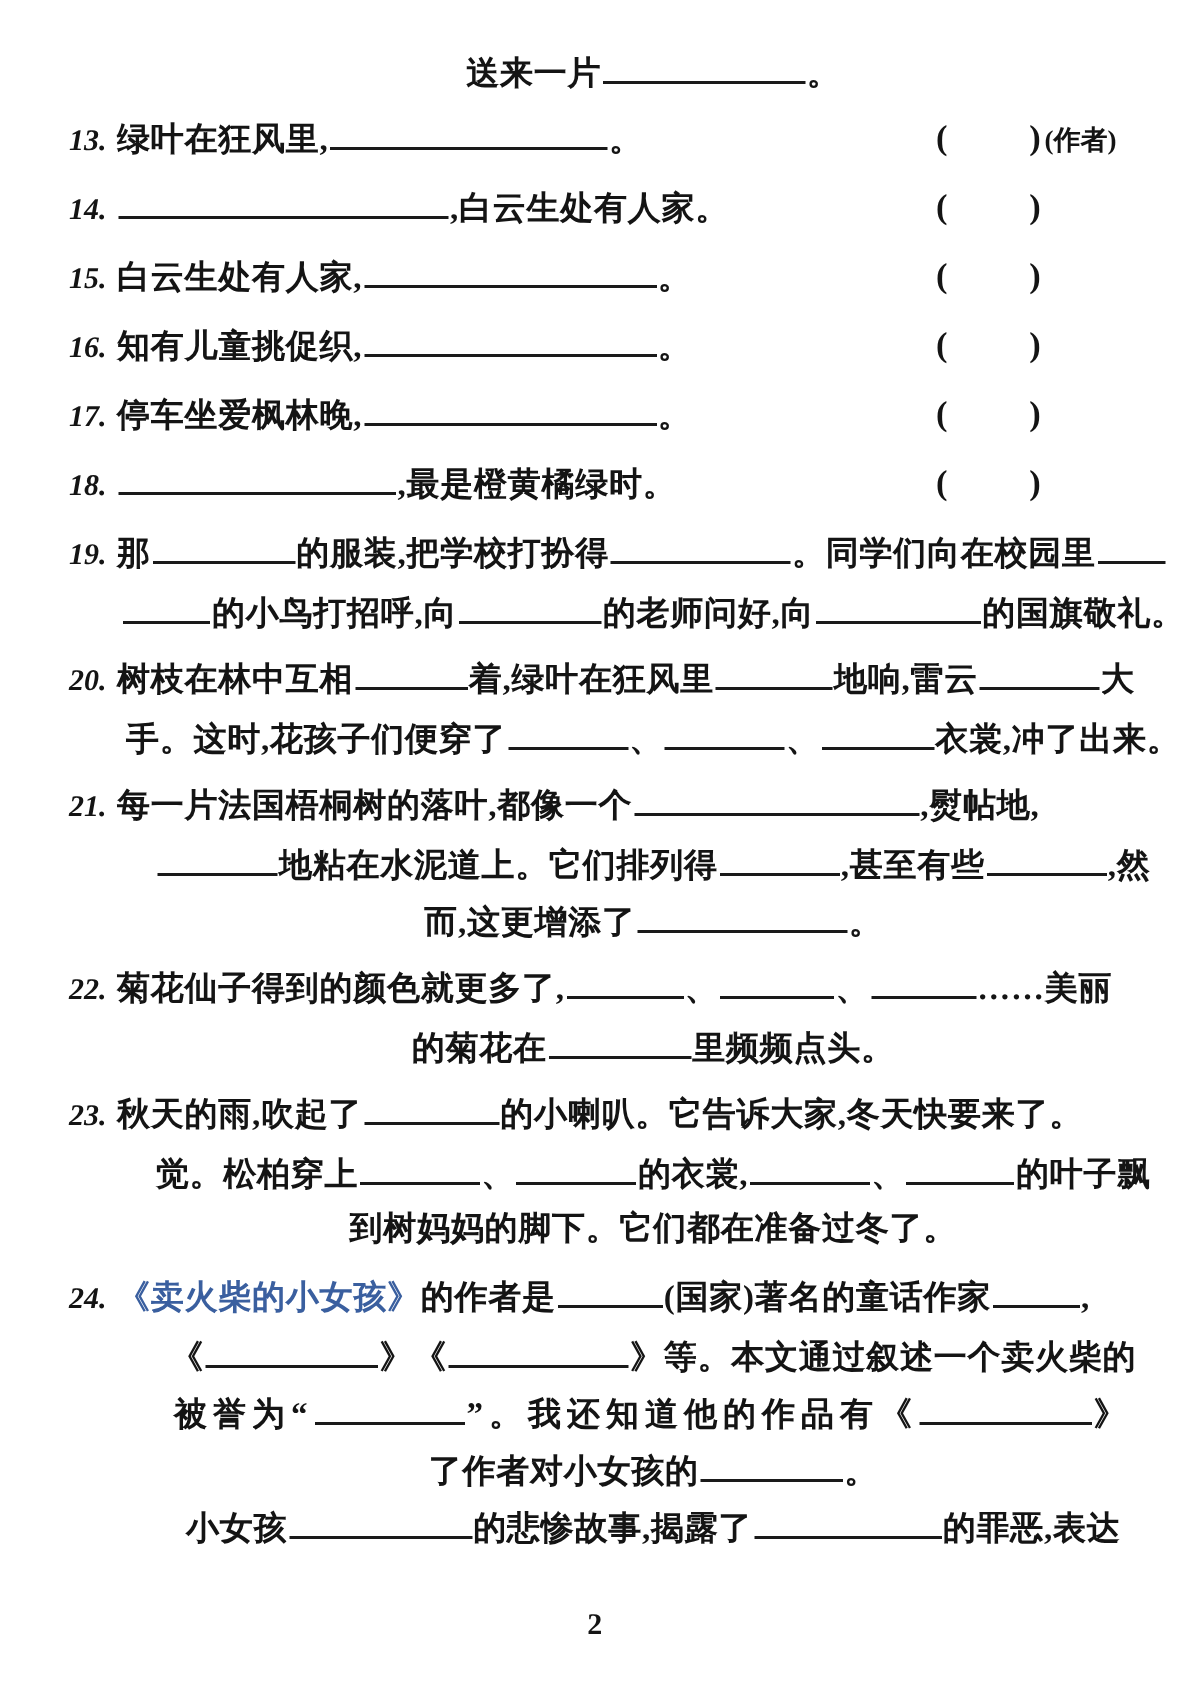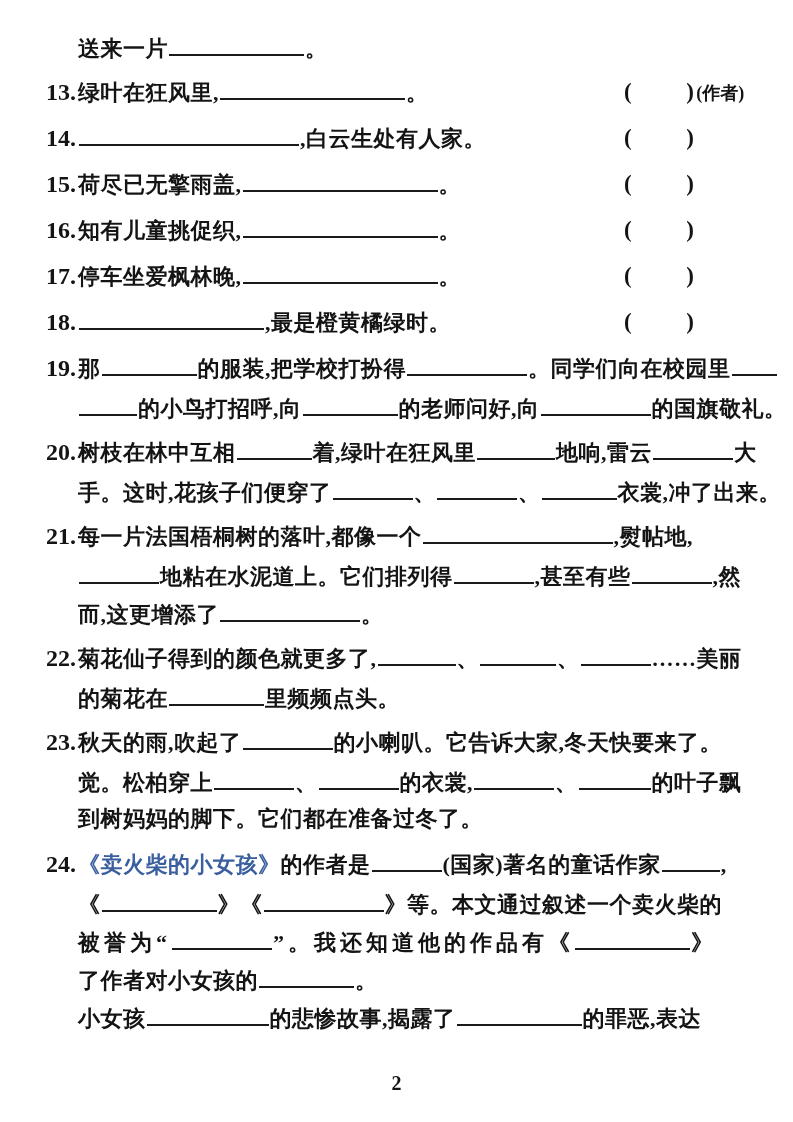--- a/index.html
+++ b/index.html
@@ -14,27 +14,28 @@
   }
   .content{padding-top:28px;}
   .line{
     position:relative;
     height:40px;line-height:40px;
     font-size:22px;
     white-space:nowrap;
   }
   .line.cont{height:38px;line-height:38px;}
   .line.qstart{margin-top:6px;}
-  .line.indent{padding-left:78px;}
+  .line.indent{padding-left:78px;text-align:center;}
   .line.spread .seg{letter-spacing:4px;}
   .qnum{
     display:inline-block;
     margin-left:46px;
     min-width:32px;
-    font-size:24px;
+    font-size:20px;
+    font-style:italic;
   }
   .seg{letter-spacing:0.5px;}
   .blank{
     display:inline-block;
     border-bottom:2px solid #1a1a1a;
     height:26px;
     margin:0 1px;
   }
   .blue{ }
   .parens{
@@ -55,21 +56,21 @@
   }
 </style>
 </head>
 <body>
 
 <div class="sheet">
   <div class="content" id="qlist">
       <div class="line cont indent"><span class="seg">送来一片</span><span class="blank" style="width: 135px; border-bottom-color: rgb(26, 26, 26);"></span><span class="seg">。</span></div>
       <div class="line qstart"><span class="qnum">13.</span><span class="seg">绿叶在狂风里,</span><span class="blank" style="width: 185px; border-bottom-color: rgb(26, 26, 26);"></span><span class="seg">。</span><span class="parens"><span class="seg">(</span><span class="pgap"></span><span class="seg">)</span><span class="author">(作者)</span></span></div>
       <div class="line qstart"><span class="qnum">14.</span><span class="blank" style="width: 220px; border-bottom-color: rgb(26, 26, 26);"></span><span class="seg">,白云生处有人家。</span><span class="parens"><span class="seg">(</span><span class="pgap"></span><span class="seg">)</span></span></div>
-      <div class="line qstart"><span class="qnum">15.</span><span class="seg">荷尽已无擎雨盖,</span><span class="blank" style="width: 195px; border-bottom-color: rgb(26, 26, 26);"></span><span class="seg">。</span><span class="parens"><span class="seg">(</span><span class="pgap"></span><span class="seg">)</span></span></div>
+      <div class="line qstart"><span class="qnum">15.</span><span class="seg">白云生处有人家,</span><span class="blank" style="width: 195px; border-bottom-color: rgb(26, 26, 26);"></span><span class="seg">。</span><span class="parens"><span class="seg">(</span><span class="pgap"></span><span class="seg">)</span></span></div>
       <div class="line qstart"><span class="qnum">16.</span><span class="seg">知有儿童挑促织,</span><span class="blank" style="width: 195px; border-bottom-color: rgb(26, 26, 26);"></span><span class="seg">。</span><span class="parens"><span class="seg">(</span><span class="pgap"></span><span class="seg">)</span></span></div>
       <div class="line qstart"><span class="qnum">17.</span><span class="seg">停车坐爱枫林晚,</span><span class="blank" style="width: 195px; border-bottom-color: rgb(26, 26, 26);"></span><span class="seg">。</span><span class="parens"><span class="seg">(</span><span class="pgap"></span><span class="seg">)</span></span></div>
       <div class="line qstart"><span class="qnum">18.</span><span class="blank" style="width: 185px; border-bottom-color: rgb(26, 26, 26);"></span><span class="seg">,最是橙黄橘绿时。</span><span class="parens"><span class="seg">(</span><span class="pgap"></span><span class="seg">)</span></span></div>
       <div class="line qstart"><span class="qnum">19.</span><span class="seg">那</span><span class="blank" style="width: 95px; border-bottom-color: rgb(26, 26, 26);"></span><span class="seg">的服装,把学校打扮得</span><span class="blank" style="width: 120px; border-bottom-color: rgb(26, 26, 26);"></span><span class="seg">。同学们向在校园里</span><span class="blank" style="width: 45px; border-bottom-color: rgb(26, 26, 26);"></span></div>
       <div class="line cont indent"><span class="blank" style="width: 58px; border-bottom-color: rgb(26, 26, 26);"></span><span class="seg">的小鸟打招呼,向</span><span class="blank" style="width: 95px; border-bottom-color: rgb(26, 26, 26);"></span><span class="seg">的老师问好,向</span><span class="blank" style="width: 110px; border-bottom-color: rgb(26, 26, 26);"></span><span class="seg">的国旗敬礼。</span></div>
       <div class="line qstart"><span class="qnum">20.</span><span class="seg">树枝在林中互相</span><span class="blank" style="width: 75px; border-bottom-color: rgb(26, 26, 26);"></span><span class="seg">着,绿叶在狂风里</span><span class="blank" style="width: 78px; border-bottom-color: rgb(26, 26, 26);"></span><span class="seg">地响,雷云</span><span class="blank" style="width: 80px; border-bottom-color: rgb(26, 26, 26);"></span><span class="seg">大</span></div>
       <div class="line cont indent"><span class="seg">手。这时,花孩子们便穿了</span><span class="blank" style="width: 80px; border-bottom-color: rgb(26, 26, 26);"></span><span class="seg">、</span><span class="blank" style="width: 80px; border-bottom-color: rgb(26, 26, 26);"></span><span class="seg">、</span><span class="blank" style="width: 75px; border-bottom-color: rgb(26, 26, 26);"></span><span class="seg">衣裳,冲了出来。</span></div>
       <div class="line qstart"><span class="qnum">21.</span><span class="seg">每一片法国梧桐树的落叶,都像一个</span><span class="blank" style="width: 190px; border-bottom-color: rgb(26, 26, 26);"></span><span class="seg">,熨帖地,</span></div>
       <div class="line cont indent"><span class="blank" style="width: 80px; border-bottom-color: rgb(26, 26, 26);"></span><span class="seg">地粘在水泥道上。它们排列得</span><span class="blank" style="width: 80px; border-bottom-color: rgb(26, 26, 26);"></span><span class="seg">,甚至有些</span><span class="blank" style="width: 80px; border-bottom-color: rgb(26, 26, 26);"></span><span class="seg">,然</span></div>
       <div class="line cont indent"><span class="seg">而,这更增添了</span><span class="blank" style="width: 140px; border-bottom-color: rgb(26, 26, 26);"></span><span class="seg">。</span></div>

